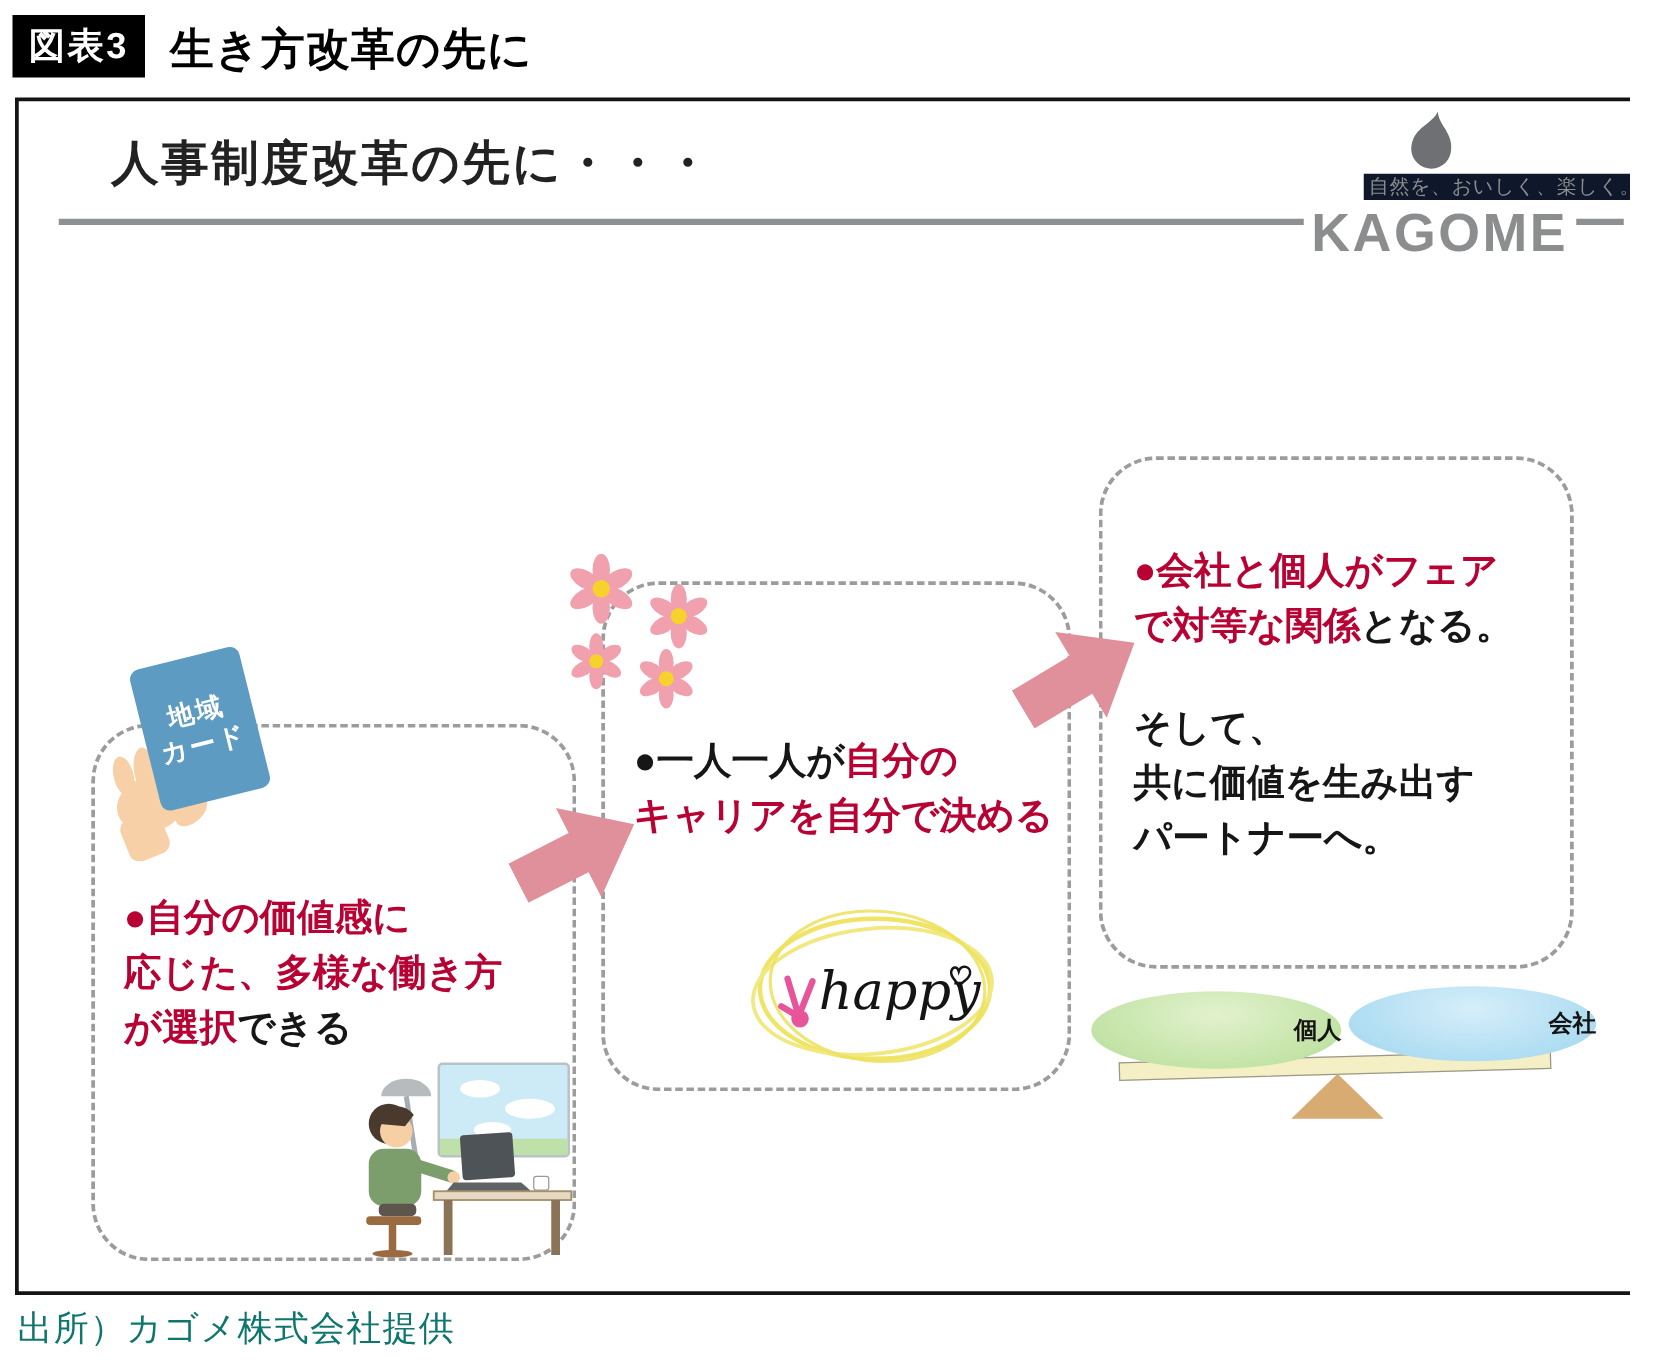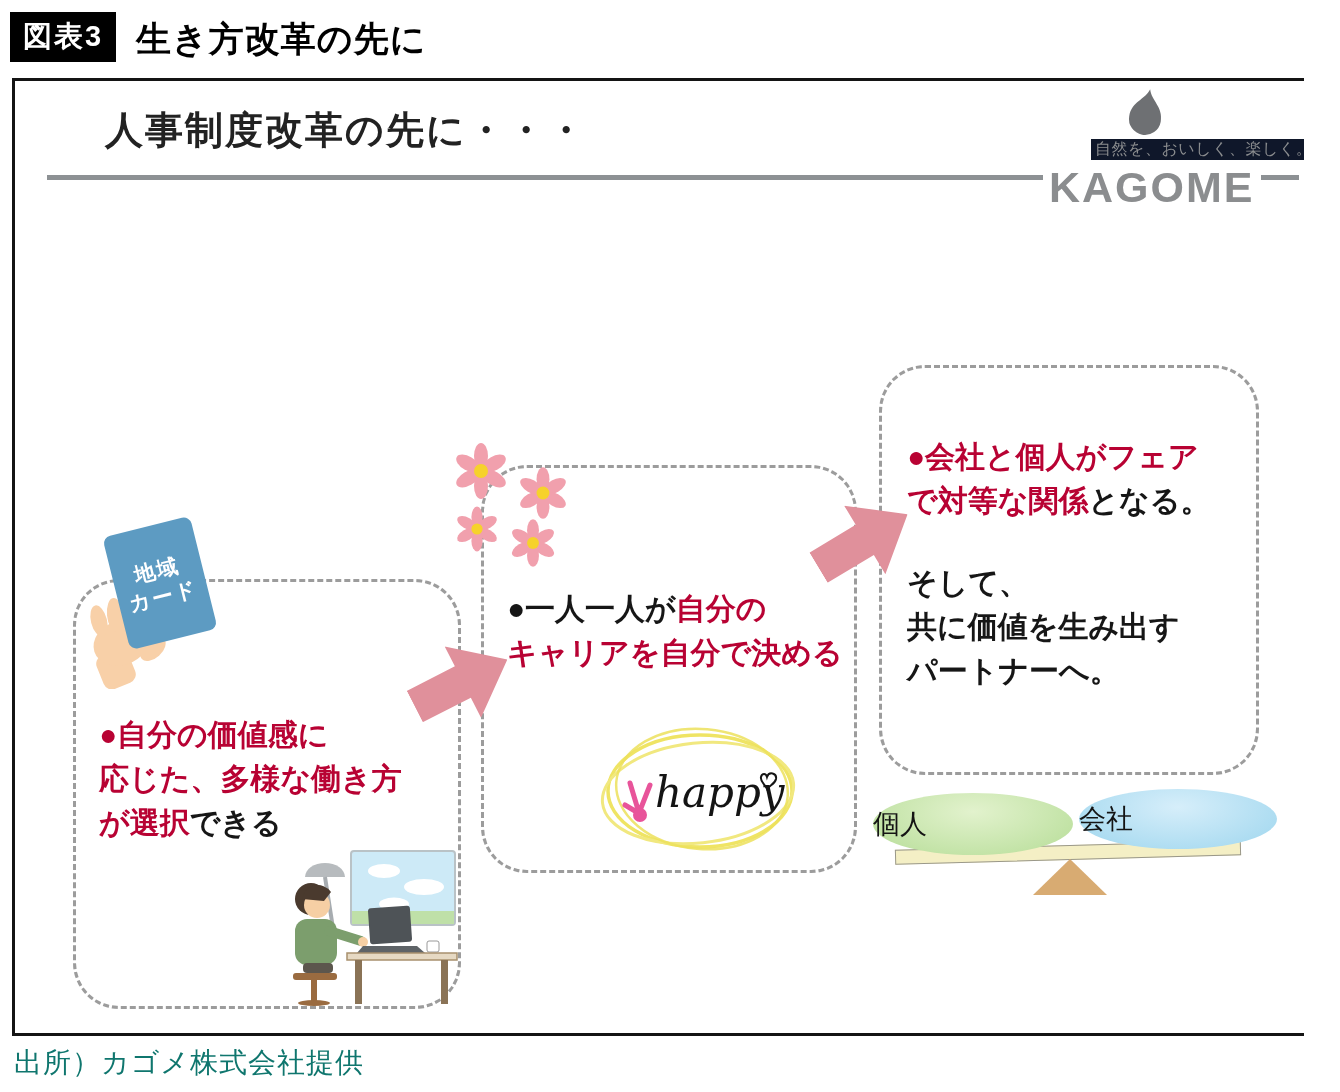--- a/index.html
+++ b/index.html
@@ -9,21 +9,21 @@
   .abs{position:absolute}
 
   
   .fig-label{left:10px;top:12px;background:#000;color:#fff;font-size:29px;font-weight:700;
              padding:5px 13px;letter-spacing:2px}
   .fig-title{left:136px;top:16px;font-size:35px;font-weight:800;letter-spacing:1px;color:#000}
 
   
   .frame{left:12px;top:78px;width:1314px;height:958px;border:3px solid #141414;background:#fff}
 
-  .slide-title{left:90px;top:24px;font-size:38px;font-weight:800;letter-spacing:2px;color:#222}
+  .slide-title{left:74px;top:24px;font-size:38px;font-weight:800;letter-spacing:2px;color:#222}
   .rule{left:32px;top:94px;width:1252px;height:5px;background:#8d9194}
 
   
   .logo-mark{left:1106px;top:6px}
   .logo-tagline{left:1076px;top:58px;font-size:16px;color:#8b8d8f;letter-spacing:.5px;background:#0f172a;padding:0 4px}
   .logo-brand{left:1028px;top:82px;font-size:43px;font-weight:800;color:#8b8d8f;letter-spacing:2px;
               background:#fff;padding:0 6px;line-height:1.12}
   .logo-dot{left:1066px;top:118px;width:9px;height:9px;background:#8b8d8f;transform:rotate(15deg)}
 
   
@@ -61,22 +61,22 @@
   .arrow{width:104px;height:80px;background:var(--arrow);
          clip-path:polygon(0 28%,52% 28%,52% 0,100% 50%,52% 100%,52% 72%,0 72%)}
   .arrow1{left:394px;top:562px;transform:rotate(-27deg)}
   .arrow2{left:796px;top:420px;transform:rotate(-31deg)}
 
   
   .plank{left:880px;top:764px;width:346px;height:15px;background:#f4efc5;border:1.5px solid #9a988a;
          transform:rotate(-1.6deg)}
   .fulcrum{left:1018px;top:778px;width:0;height:0;border-left:37px solid transparent;
            border-right:37px solid transparent;border-bottom:36px solid #d8ab72}
-  .ell{display:flex;align-items:center;justify-content:flex-start;border-radius:50%;
-       font-size:27px;font-weight:400;color:#141414}
+  .ell{display:flex;align-items:center;justify-content:flex-end;border-radius:50%;
+       font-size:19px;font-weight:700;color:#141414}
   .ell-green{left:858px;top:712px;width:200px;height:62px;
              background:radial-gradient(ellipse at 50% 30%,#e2f2cd,#b6dd97)}
   .ell-blue{left:1064px;top:708px;width:198px;height:60px;
             background:radial-gradient(ellipse at 50% 30%,#d6eefa,#9ed6ee)}
 
   
   .source{left:14px;top:1044px;font-size:28px;letter-spacing:1px;color:#0f766e;
           font-family:"Liberation Serif","DejaVu Serif",serif}
 </style>
 </head>

